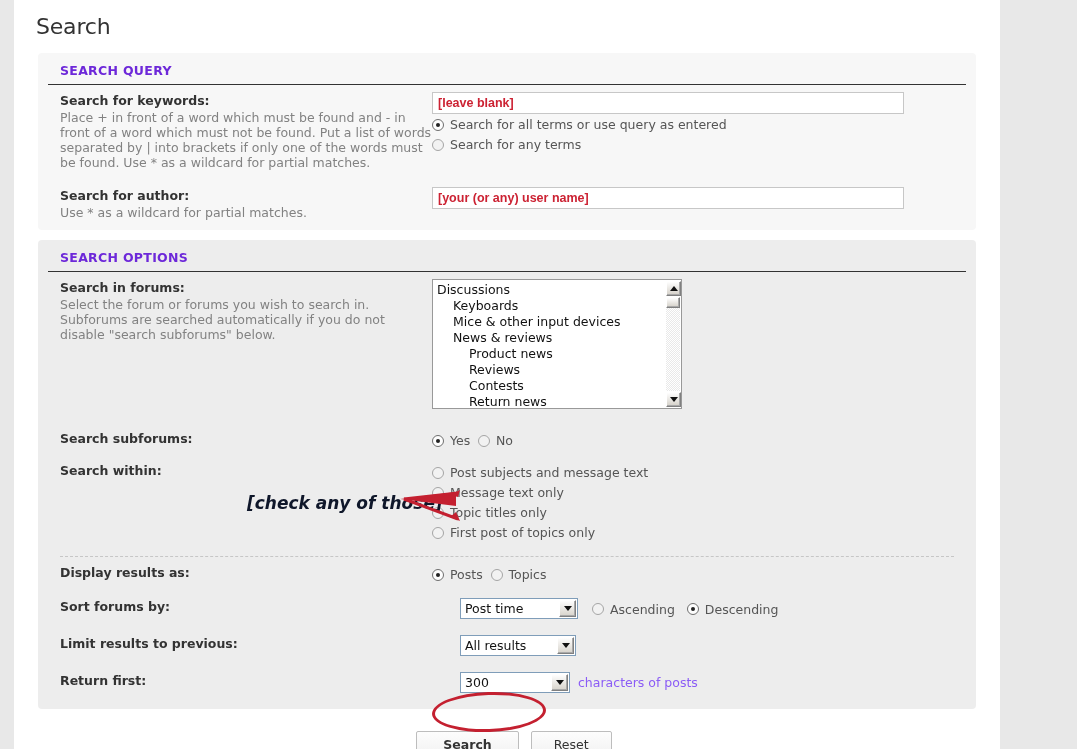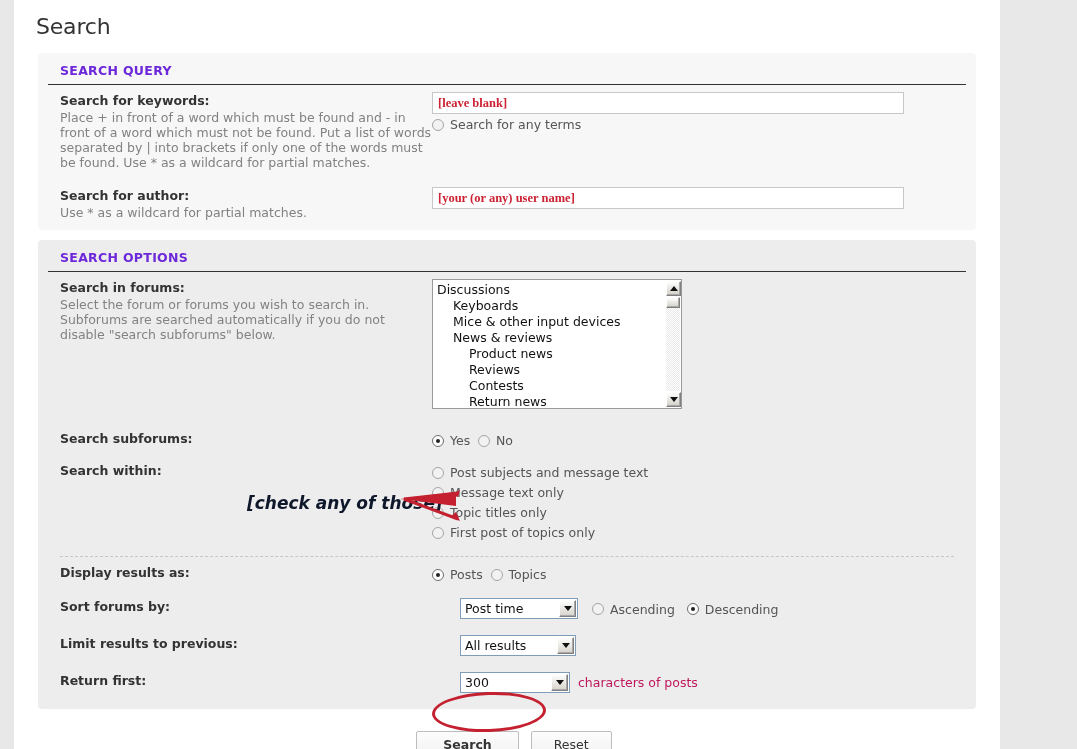--- a/index.html
+++ b/index.html
@@ -76,21 +76,21 @@
   }
 
   .txtinput {
     width: 472px;
     height: 22px;
     border: 1px solid #c7c7c7;
     background: #fff;
     color: #cc2233;
     font-weight: bold;
     font-size: 12.5px;
-    font-family: Liberation Serif, serif;
+    font-family: Liberation Sans, sans-serif;
     padding: 2px 5px;
     outline: none;
   }
   .txtinput::placeholder { color: #cc2233; opacity: 1; font-weight: bold; }
 
   .radio-line {
     display: flex;
     align-items: center;
     height: 19px;
     margin-top: 1px;
@@ -221,21 +221,21 @@
     box-shadow: inset -1px -1px 0 #a9a9a9;
     display: flex; align-items: center; justify-content: center;
   }
   .select-arrow i {
     width: 0; height: 0;
     border-left: 4px solid transparent;
     border-right: 4px solid transparent;
     border-top: 5px solid #111;
     display: block;
   }
-  .suffix-text { color: #be185d; font-size: 12.5px; margin-left: 8px; vertical-align: middle; }
+  .suffix-text { color: #8b5cf6; font-size: 12.5px; margin-left: 8px; vertical-align: middle; }
 
   .field-inline { display: flex; align-items: center; padding-left: 28px; }
 
   
   .buttons-bar {
     display: flex;
     justify-content: center;
     align-items: center;
     gap: 12px;
     margin-top: 22px;
@@ -290,20 +290,24 @@
   <div class="panel query">
     <div class="panel-legend">SEARCH QUERY</div>
 
     <div class="row">
       <div class="row-label">
         <span class="lbl-strong">Search for keywords:</span>
         <span class="lbl-desc">Place + in front of a word which must be found and - in front of a word which must not be found. Put a list of words separated by | into brackets if only one of the words must be found. Use * as a wildcard for partial matches.</span>
       </div>
       <div class="row-field">
         <input class="txtinput" type="text" value="[leave blank]" style="">
+        <div class="radio-line">
+          <span class="radio checked"></span>
+          <span class="radio-text">Search for all terms or use query as entered</span>
+        </div>
         <div class="radio-line">
           <span class="radio"></span>
           <span class="radio-text">Search for any terms</span>
         </div>
       </div>
     </div>
 
     <div class="row" style="margin-top:10px;">
       <div class="row-label">
         <span class="lbl-strong">Search for author:</span>

